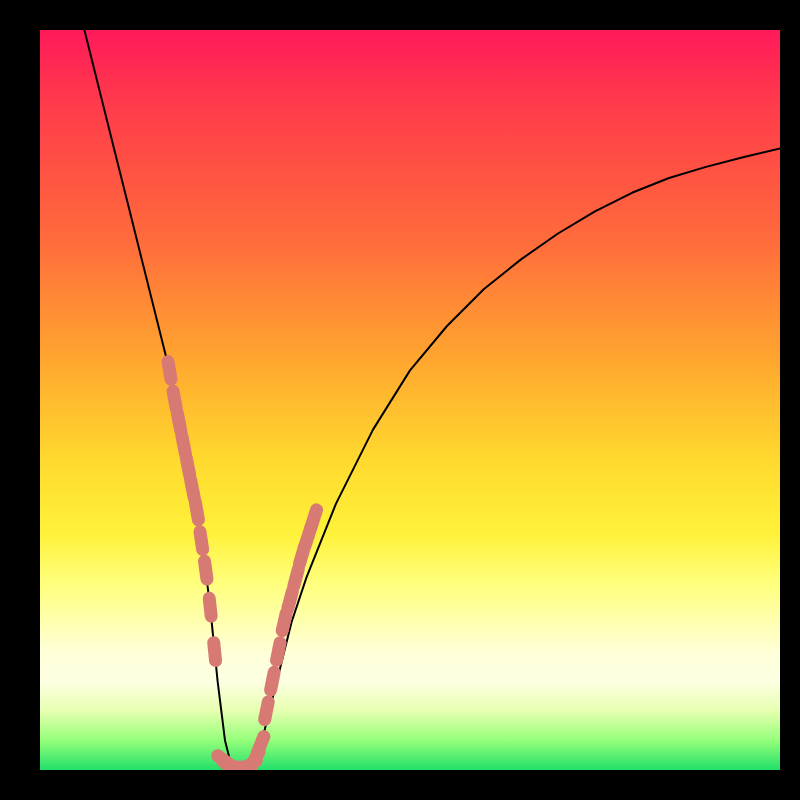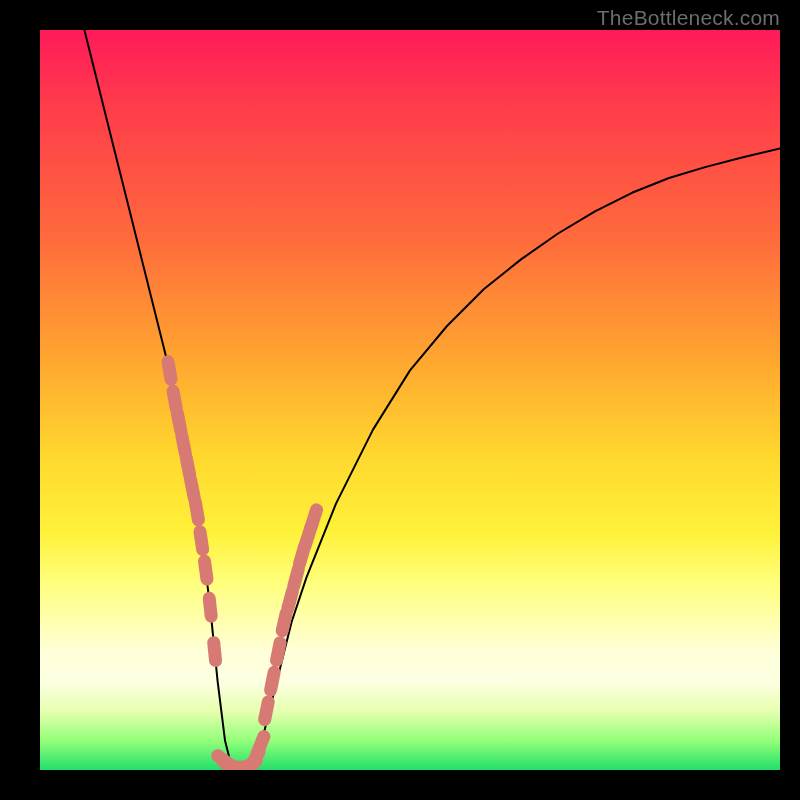--- a/index.html
+++ b/index.html
@@ -49,21 +49,20 @@
     color: #6d6d6d;
     font-size: 21px;
     font-weight: 400;
     letter-spacing: 0.2px;
   }
 </style>
 </head>
 <body>
 
 <div class="frame">
-  <div class="watermark">TheBottleneck.com</div>
 
   <div class="plot-area">
     <svg id="chart-svg" width="740" height="740" viewBox="0 0 740 740">
         <path d="M44.40 0.00 L59.20 59.20 L74.00 118.40 L88.80 177.60 L103.60 236.80 L118.40 296.00 L133.20 355.20 L148.00 429.20 L155.40 473.60 L162.80 518.00 L170.20 577.20 L177.60 651.20 L185.00 710.40 L192.40 740.00 L199.80 740.00 L207.20 740.00 L222.00 710.40 L236.80 651.20 L251.60 592.00 L266.40 547.60 L296.00 473.60 L333.00 399.60 L370.00 340.40 L407.00 296.00 L444.00 259.00 L481.00 229.40 L518.00 203.50 L555.00 181.30 L592.00 162.80 L629.00 148.00 L666.00 136.90 L703.00 127.28 L740.00 118.40" fill="none" stroke="#000000" stroke-width="2" stroke-linecap="round" stroke-linejoin="round"></path>
         <line x1="127.95" y1="331.53" x2="131.05" y2="349.27" stroke="#d87a74" stroke-width="13" stroke-linecap="round"></line>
         <line x1="133.04" y1="361.15" x2="136.32" y2="378.85" stroke="#d87a74" stroke-width="13" stroke-linecap="round"></line>
         <line x1="137.35" y1="383.37" x2="140.89" y2="401.03" stroke="#d87a74" stroke-width="13" stroke-linecap="round"></line>
         <line x1="141.79" y1="405.57" x2="145.33" y2="423.23" stroke="#d87a74" stroke-width="13" stroke-linecap="round"></line>
         <line x1="146.23" y1="427.77" x2="149.77" y2="445.43" stroke="#d87a74" stroke-width="13" stroke-linecap="round"></line>
         <line x1="150.67" y1="449.97" x2="154.21" y2="467.63" stroke="#d87a74" stroke-width="13" stroke-linecap="round"></line>

